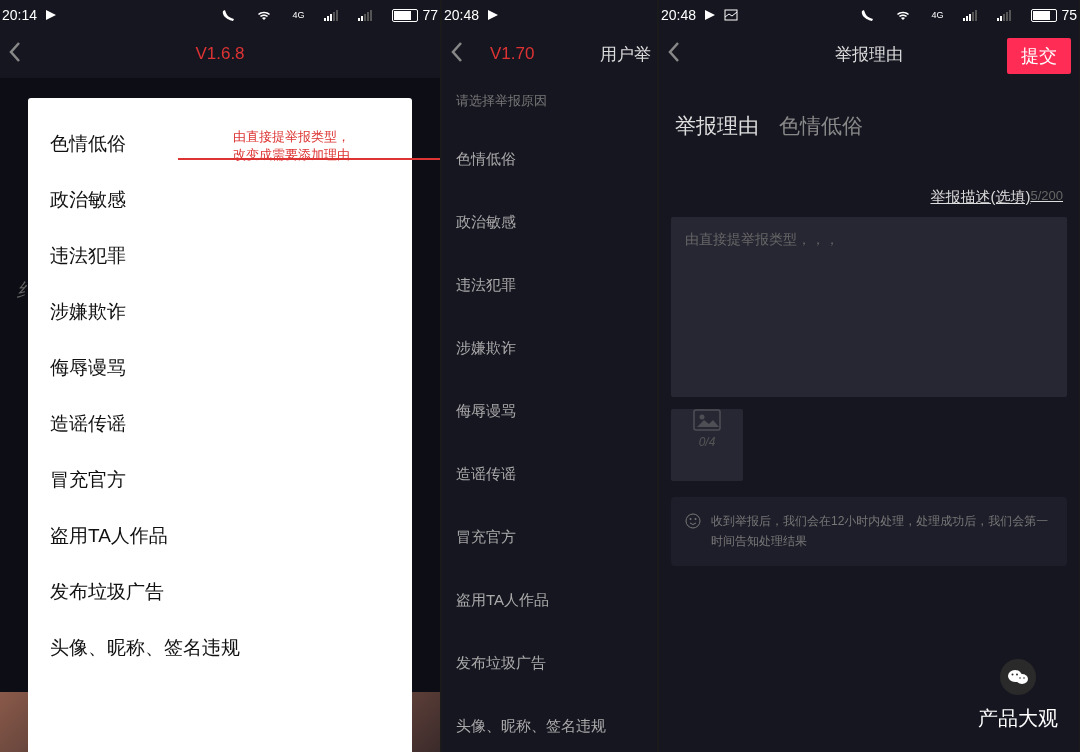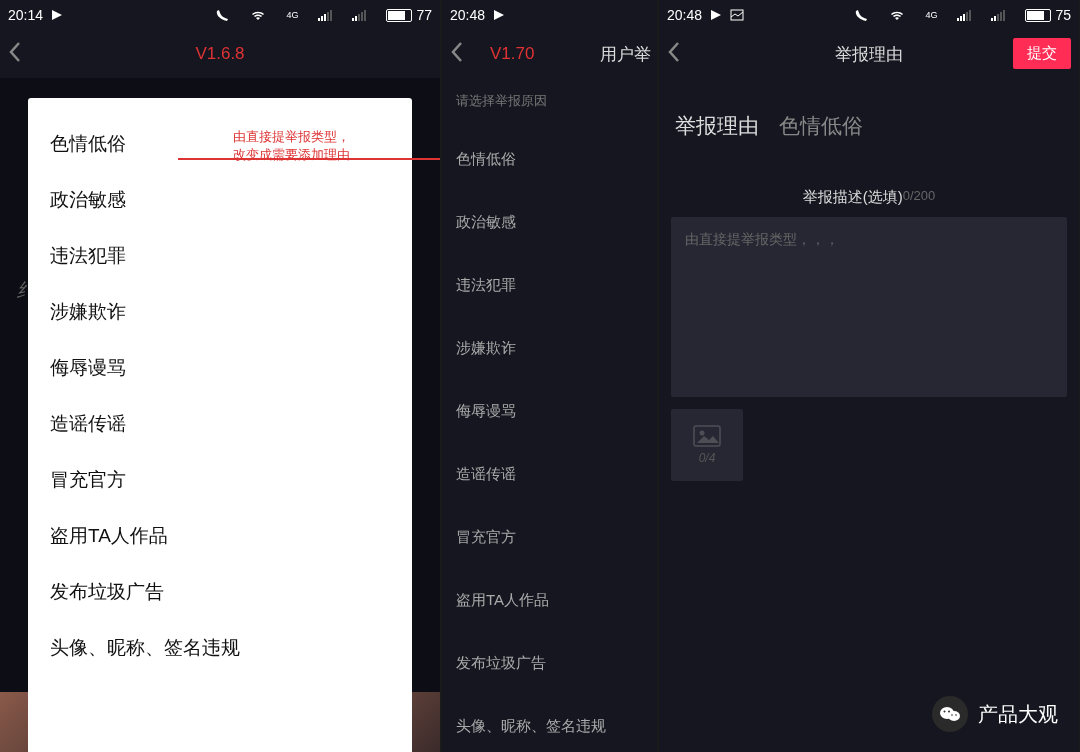--- a/index.html
+++ b/index.html
@@ -5,64 +5,64 @@
     * { margin: 0; padding: 0; box-sizing: border-box; font-family: -apple-system, "PingFang SC", "Microsoft YaHei", sans-serif; }
     body { background: #1a1a1a; width: 1080px; height: 752px; overflow: hidden; position: relative; }
 
     .container { display: flex; width: 1080px; height: 752px; }
     .phone { position: relative; background: #161621; overflow: hidden; }
     .phone1 { width: 440px; height: 752px; }
     .phone2 { width: 215px; height: 752px; margin-left: 2px; }
     .phone3 { width: 420px; height: 752px; margin-left: 2px; }
 
     
-    .status { height: 30px; display: flex; justify-content: space-between; align-items: center; padding: 0 8px; color: #fff; font-size: 14px; }
+    .status { height: 30px; display: flex; justify-content: space-between; align-items: center; padding: 0 2px; color: #fff; font-size: 14px; }
     .status-left { display: flex; align-items: center; gap: 8px; }
     .status-right { display: flex; align-items: center; gap: 20px; }
     .status-icon { display:inline-flex; }
     .battery { display:flex; align-items:center; gap:4px;}
     .battery-shell { width: 26px; height: 13px; border:1.5px solid #fff; border-radius: 2px; position: relative; padding:1px;}
     .battery-fill { height:100%; background:#fff;}
 
     
     .header { height: 48px; display: flex; align-items: center; padding: 0 8px; position: relative; }
     .back { color: #888; }
     .version { color: #d33; font-size: 17px; font-weight: 500; position: absolute; }
     .header-title { color: #ddd; font-size: 17px; position: absolute; left: 50%; transform: translateX(-50%); white-space:nowrap;}
-    .submit-btn { position: absolute; right: 8px; top: 8px; background:#ff2c55; color:#fff; font-size:15px; padding: 6px 14px; border-radius:2px; }
+    .submit-btn { position: absolute; right: 8px; top: 8px; background:#ff2c55; color:#fff; font-size:18px; padding: 6px 14px; border-radius:2px; }
 
     
     .blur-bg { position: absolute; inset: 78px 0 0 0; background: #0d0d15; }
     .popup { position: absolute; left: 28px; right: 28px; top: 98px; bottom: -20px; background: #fff; border-radius: 3px; padding: 18px 0; }
     .popup-item { font-size: 19px; color: #111; padding: 15px 22px; }
 
     
     .annot { position: absolute; left: 233px; top: 126px; color: #d33; font-size: 13px; background: rgba(255,255,255,.9); padding: 2px 0; width: 170px;}
     .arrow { position: absolute; left: 178px; top: 158px; width: 280px; height: 2px; }
     .arrow::after{content:''; position:absolute; right:-1px; top:-4px; border-left:10px solid #d33; border-top:5px solid transparent; border-bottom:5px solid transparent;}
     .arrow-line{height:1.5px; background:#d33; width:100%; position:absolute; top:0;}
 
     
     .subheader { color:#777; font-size:13px; padding: 14px 14px 18px; }
     .dark-list {}
     .dark-item { color:#aaa; font-size:15px; padding: 22px 14px; border-bottom: 0; }
     .label-row { display:flex; align-items:center; padding: 14px 16px; font-size:21px; }
     .label-key { color:#ddd; margin-right: 20px; }
     .label-val { color:#888; }
-    .section-head { display:flex; justify-content:center; padding: 14px 16px 10px; color:#ddd; font-size:15px;}
+    .section-head { display:flex; justify-content:flex-end; padding: 14px 16px 10px; color:#ddd; font-size:15px;text-decoration:underline;}
     .section-head .count{color:#666; font-size:13px;}
     .textarea-box { background:#272734; margin: 0 12px; height: 180px; padding: 14px; color:#666; font-size:14px; border-radius:2px; }
     .upload-box { margin: 12px; display:flex; }
-    .upload-slot { width: 72px; height: 72px; background:#272734; border-radius:2px; display:flex; flex-direction:column; align-items:center; justify-content:center; color:#555; font-size:12px; gap:4px;font-style:italic;}
+    .upload-slot { width: 72px; height: 72px; background:#272734; border-radius:2px; display:flex; flex-direction:column; align-items:center; justify-content:flex-start; color:#555; font-size:12px; gap:4px;font-style:italic;}
     .upload-slot svg{opacity:.4}
     .note { margin: 16px 12px; display:flex; gap:10px; font-size:12px; color:#777; line-height:1.7; background:#1e1e2a; padding:14px; border-radius:4px;}
     .note-icon{flex-shrink:0; margin-top:2px;}
 
     
-    .wm { position:absolute; right: 22px; bottom: 20px; display:flex; align-items:center; gap:10px; color:#fff; font-size:20px; }
+    .wm { position:absolute; right: 22px; bottom: 20px; display:flex; align-items:center; gap:10px; color:#fff; font-size:20px;flex-direction:column; }
     .wm-circle{width:36px;height:36px; border-radius:50%; background:#2a2a2a; display:flex;align-items:center;justify-content:center;}
 
     .hidden-overflow{overflow:hidden}
     .bottom-thumbs{position:absolute; left:0; right:0; bottom:0; height:60px; display:flex; gap:2px;}
     .thumb{flex:1; background:linear-gradient(135deg,#8a5a4a,#3a2a2a);}
     .thumb2{background:linear-gradient(135deg,#4a3a35,#2a2020);}
     .scribble{position:absolute;left:16px;top:200px;color:#666;font-size:18px; font-style:italic;}
   </style>
 </head>
 <body>
@@ -253,37 +253,46 @@
 
     <div style="height:20px"></div>
     <div class="label-row">
       <span class="label-key">举报理由</span>
       <span class="label-val">色情低俗</span>
     </div>
 
     <div style="height:20px"></div>
     <div class="section-head">
       <span>举报描述(选填)</span>
-      <span class="count">0/200</span>
+      <span class="count">5/200</span>
     </div>
     <div class="textarea-box">
       <span>由直接提举报类型，，，</span>
     </div>
 
     <div class="upload-box">
       <div class="upload-slot">
         <svg width="28" height="22">
             <rect x="1" y="1" width="26" height="20" stroke="#888" fill="none" stroke-width="1.5" rx="2"></rect>
             <circle cx="9" cy="8" r="2.5" fill="#888"></circle>
             <path d="M4 18 L11 11 L16 15 L20 11 L26 18 Z" fill="#888"></path>
           </svg>
         <span>0/4</span>
       </div>
     </div>
 
+    <div class="note">
+      <span class="note-icon"><svg width="16" height="16">
+            <circle cx="8" cy="8" r="7" stroke="#777" fill="none" stroke-width="1"></circle>
+            <circle cx="5.5" cy="6" r="1" fill="#777"></circle>
+            <circle cx="10.5" cy="6" r="1" fill="#777"></circle>
+            <path d="M5 10 Q8 13 11 10" stroke="#777" fill="none"></path>
+          </svg></span>
+      <span>收到举报后，我们会在12小时内处理，处理成功后，我们会第一时间告知处理结果</span>
+    </div>
   </div>
 
 </div>
 
 <div class="wm">
   <div class="wm-circle">
     <svg width="22" height="20">
         <ellipse cx="8" cy="9" rx="7" ry="6" fill="#fff"></ellipse>
         <ellipse cx="15" cy="12" rx="6" ry="5" fill="#fff"></ellipse>
         <circle cx="5.5" cy="7.5" r="1" fill="#2a2a2a"></circle>

